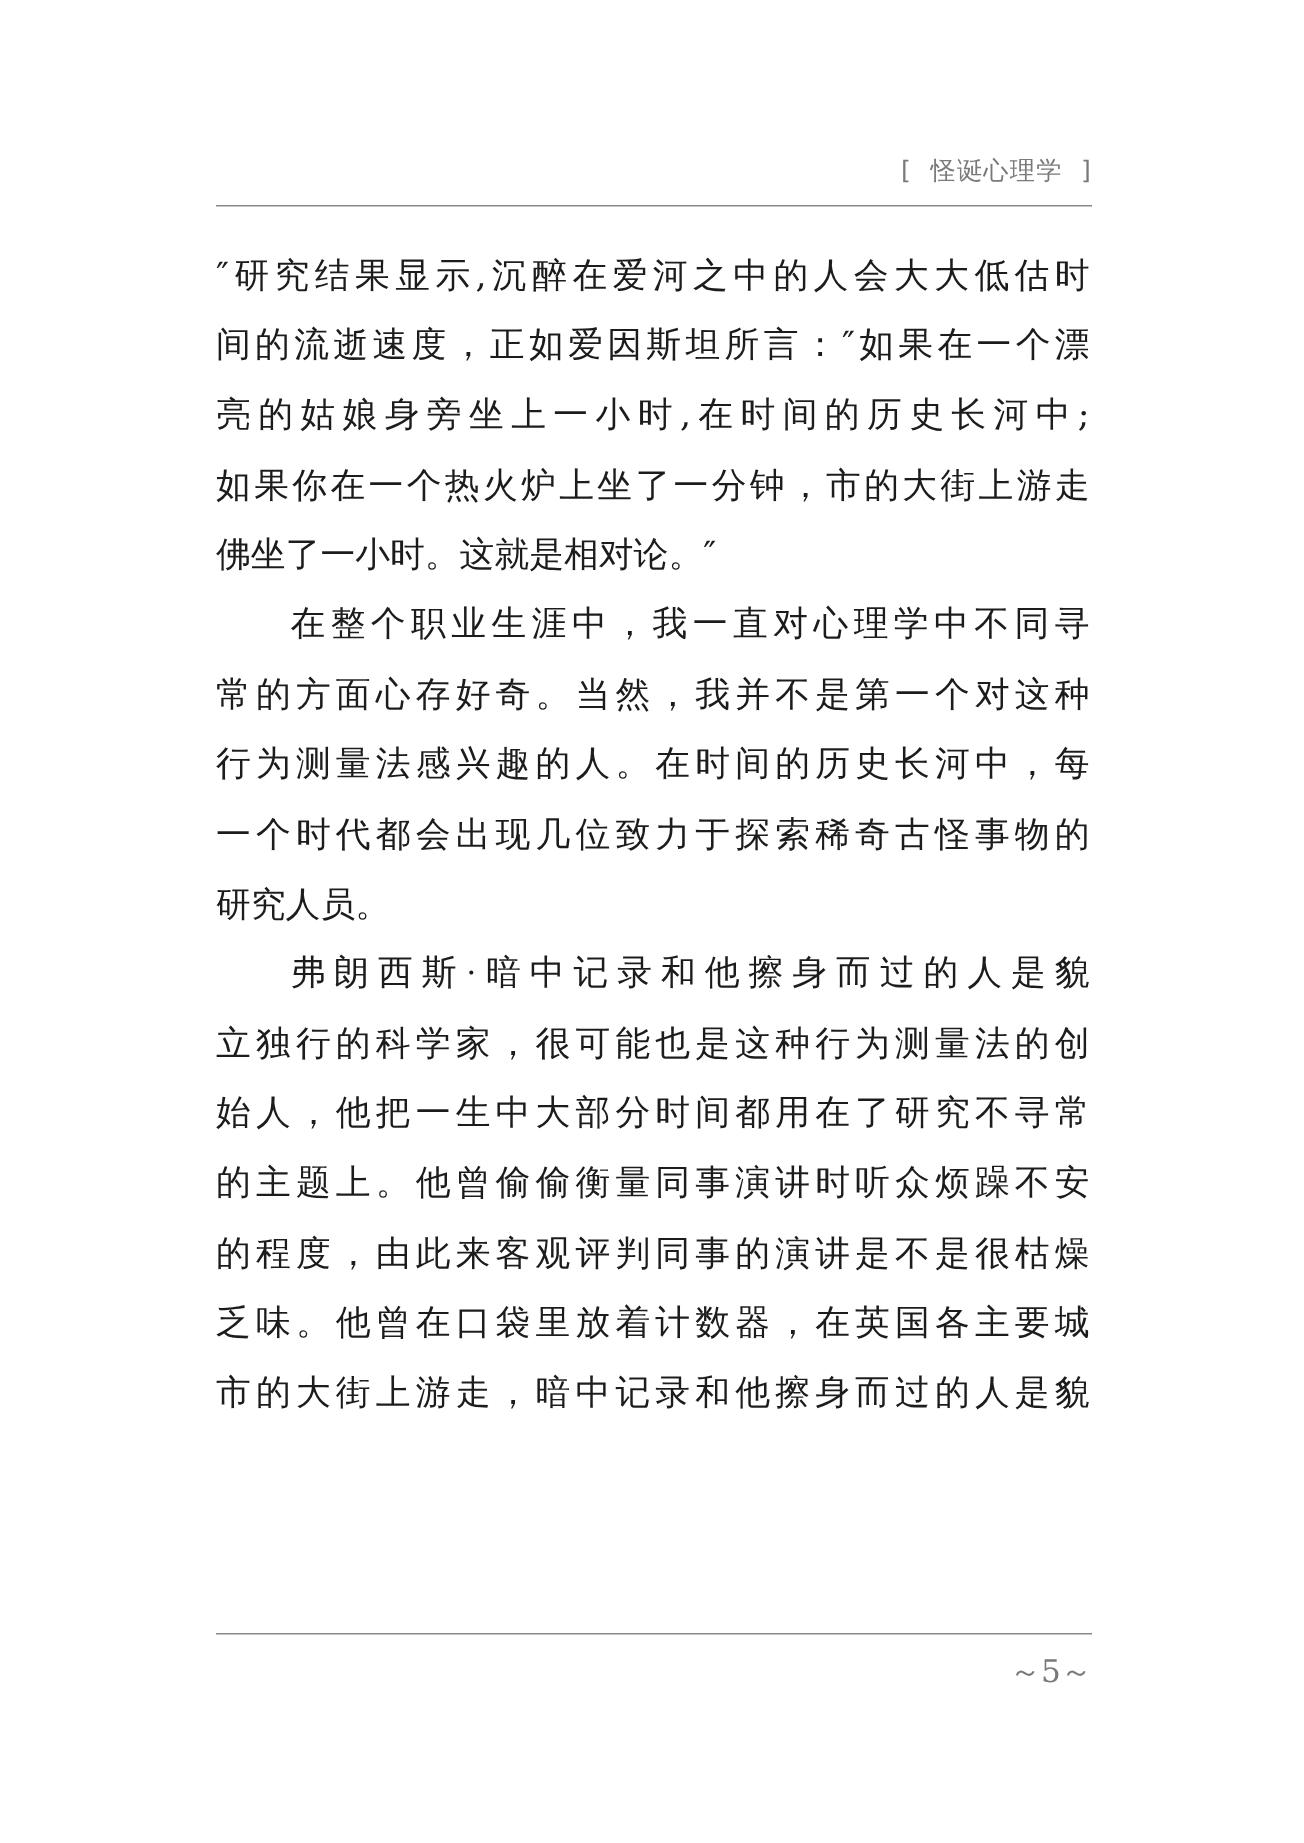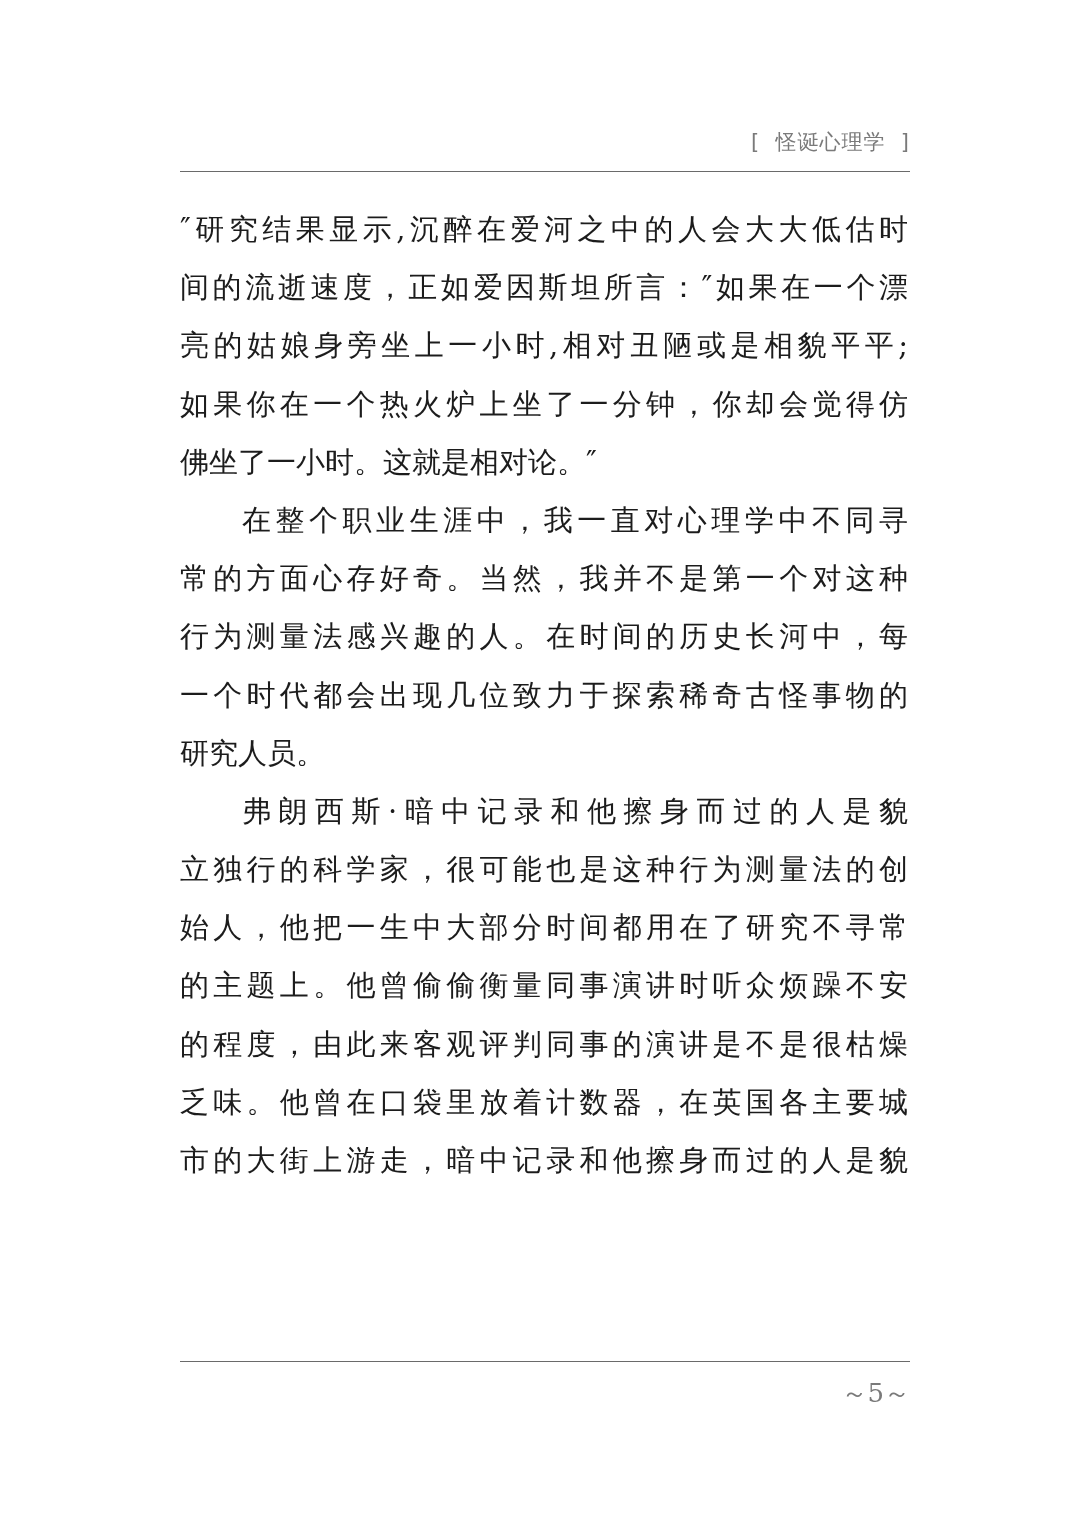--- a/index.html
+++ b/index.html
@@ -54,20 +54,21 @@
       white-space: nowrap;
       text-align: justify;
       text-align-last: justify;
       color: #1c1c1c;
     }
     .line.last {
       text-align-last: left;
     }
     .line.indent {
       padding-left: 62px;
+      font-family: Liberation Serif, serif;
     }
     .footer-rule {
       position: absolute;
       left: 180px;
       top: 1361px;
       width: 730px;
       height: 0;
       border-top: 1.5px solid #6a6a6a;
     }
     .page-number {
@@ -84,22 +85,22 @@
 <body>
 
 <div class="page-header">
   <span class="running-title">[  怪诞心理学  ]</span>
 </div>
 <div class="header-rule"></div>
 
 <div class="body-text" id="body-text">
     <div class="line">″研究结果显示,沉醉在爱河之中的人会大大低估时</div>
     <div class="line">间的流逝速度，正如爱因斯坦所言：″如果在一个漂</div>
-    <div class="line">亮的姑娘身旁坐上一小时,相对丑陋或是相貌平平;</div>
-    <div class="line">如果你在一个热火炉上坐了一分钟，你却会觉得仿</div>
+    <div class="line">亮的姑娘身旁坐上一小时,在时间的历史长河中;</div>
+    <div class="line">如果你在一个热火炉上坐了一分钟，市的大街上游走</div>
     <div class="line last">佛坐了一小时。这就是相对论。″</div>
     <div class="line indent">在整个职业生涯中，我一直对心理学中不同寻</div>
     <div class="line">常的方面心存好奇。当然，我并不是第一个对这种</div>
     <div class="line">行为测量法感兴趣的人。在时间的历史长河中，每</div>
     <div class="line">一个时代都会出现几位致力于探索稀奇古怪事物的</div>
     <div class="line last">研究人员。</div>
     <div class="line indent">弗朗西斯·暗中记录和他擦身而过的人是貌</div>
     <div class="line">立独行的科学家，很可能也是这种行为测量法的创</div>
     <div class="line">始人，他把一生中大部分时间都用在了研究不寻常</div>
     <div class="line">的主题上。他曾偷偷衡量同事演讲时听众烦躁不安</div>

